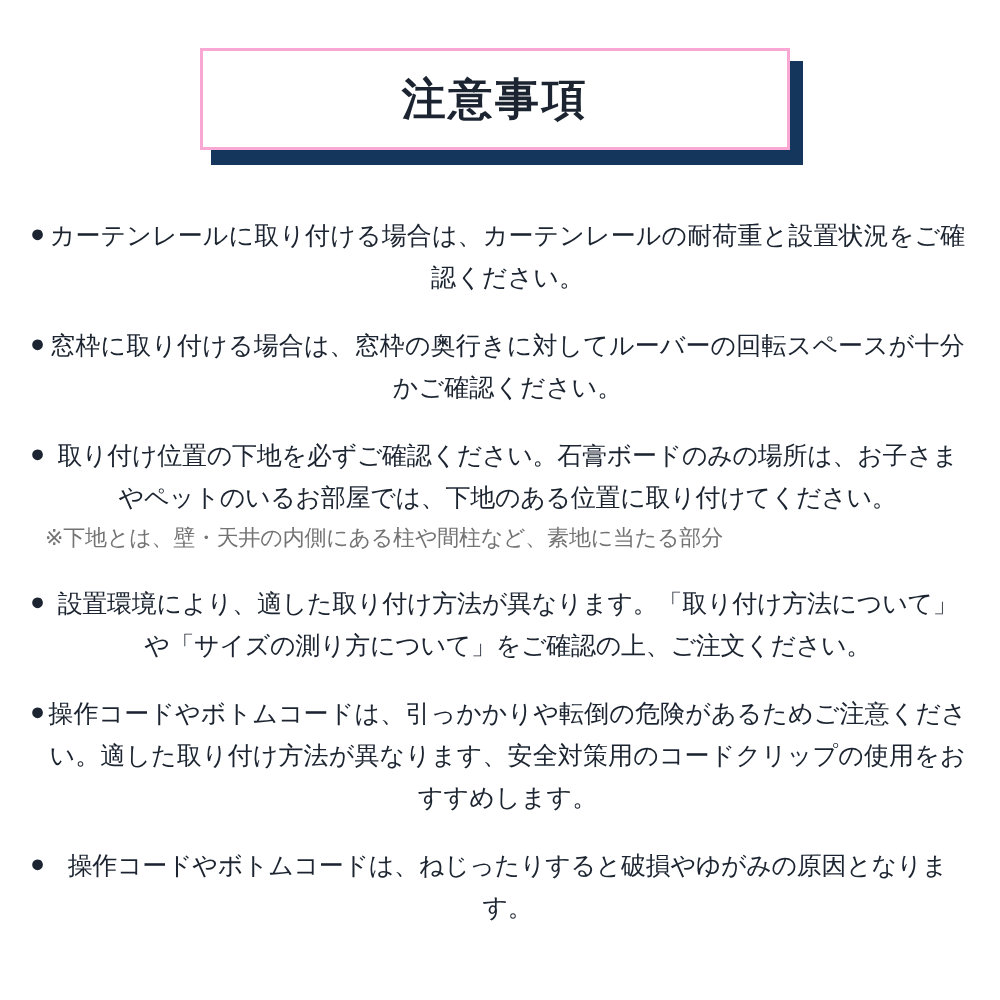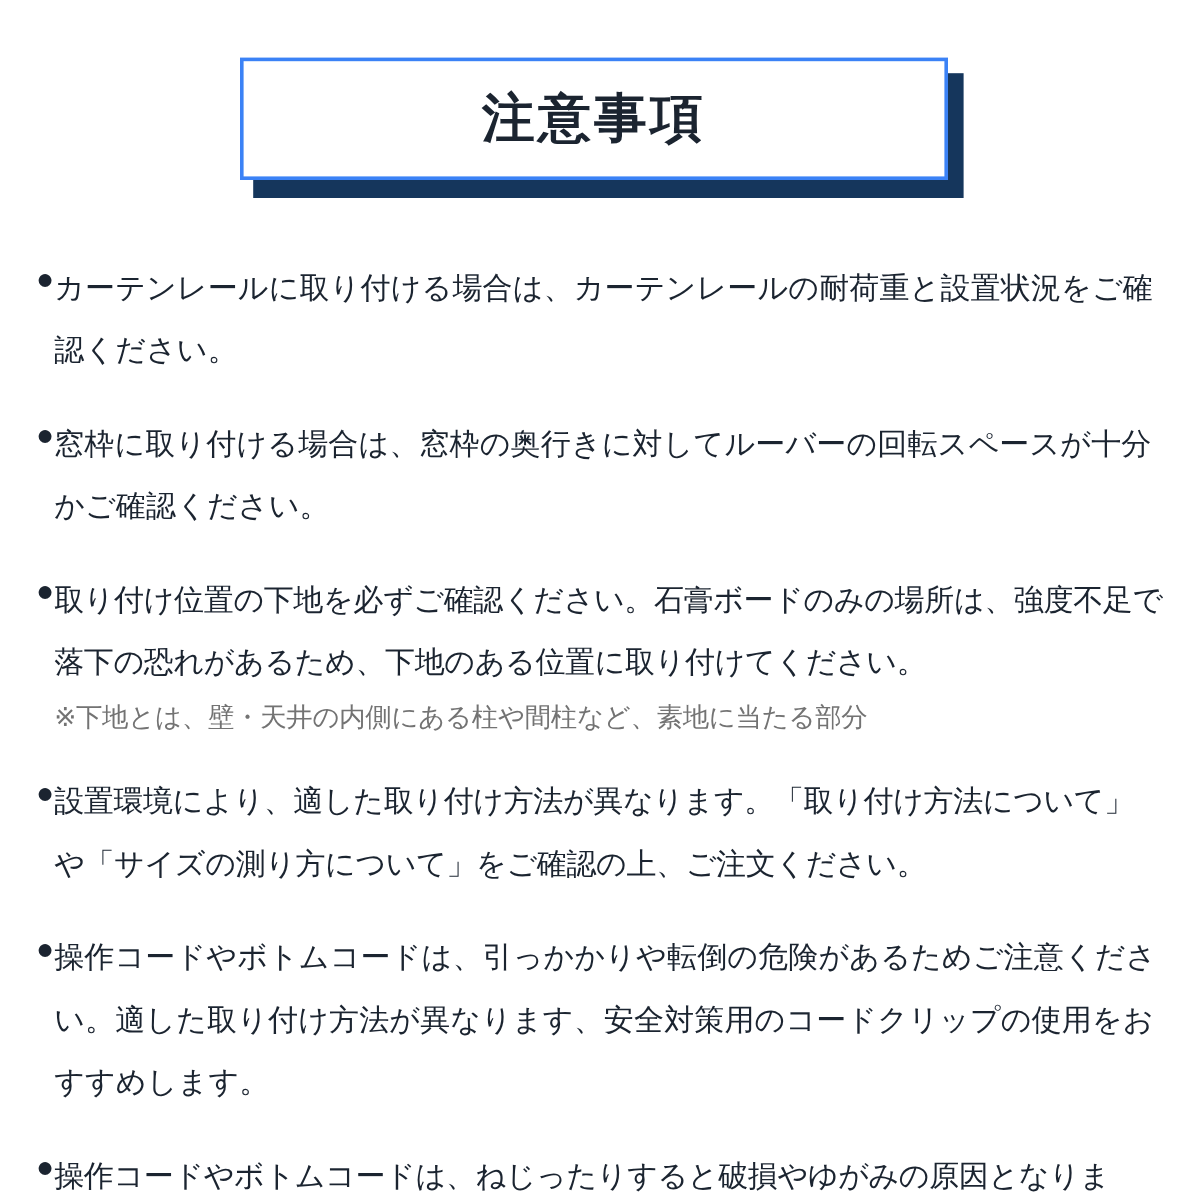--- a/index.html
+++ b/index.html
@@ -36,21 +36,21 @@
     height: 104px;
     background: #15365c;
   }
   .heading-box {
     position: absolute;
     left: 200px;
     top: 0px;
     width: 590px;
     height: 102px;
     background: #ffffff;
-    border: 3px solid #3b82f6;
+    border: 3px solid #f9a8d4;
     box-sizing: border-box;
     display: flex;
     align-items: center;
     justify-content: center;
   }
   .heading-text {
     font-size: 44px;
     font-weight: bold;
     letter-spacing: 0.06em;
     color: #1b2430;
@@ -71,24 +71,25 @@
     font-size: 25px;
     line-height: 38px;
     color: #1b2430;
     margin-right: 0px;
   }
   .note-body {
     flex: 1 1 auto;
   }
   .note-text {
     font-size: 25px;
-    line-height: 52px;
+    line-height: 42px;
     color: #1b2430;
     letter-spacing: 0.005em;
     text-indent: 0;
+    text-align: center;
   }
   .note-text.tight {
     letter-spacing: -0.012em;
   }
   .note-sub {
     font-size: 22px;
     line-height: 36px;
     color: #737373;
     letter-spacing: -0.01em;
     margin-top: 2px;
@@ -118,21 +119,21 @@
     <div class="note-item">
       <span class="bullet">●</span>
       <div class="note-body">
         <div class="note-text">窓枠に取り付ける場合は、窓枠の奥行きに対してルーバーの回転スペースが十分かご確認ください。</div>
       </div>
     </div>
 
     <div class="note-item">
       <span class="bullet">●</span>
       <div class="note-body">
-        <div class="note-text tight">取り付け位置の下地を必ずご確認ください。石膏ボードのみの場所は、強度不足で落下の恐れがあるため、下地のある位置に取り付けてください。</div>
+        <div class="note-text tight">取り付け位置の下地を必ずご確認ください。石膏ボードのみの場所は、お子さまやペットのいるお部屋では、下地のある位置に取り付けてください。</div>
         <div class="note-sub">※下地とは、壁・天井の内側にある柱や間柱など、素地に当たる部分</div>
       </div>
     </div>
 
     <div class="note-item">
       <span class="bullet">●</span>
       <div class="note-body">
         <div class="note-text tight">設置環境により、適した取り付け方法が異なります。「取り付け方法について」や「サイズの測り方について」をご確認の上、ご注文ください。</div>
       </div>
     </div>

